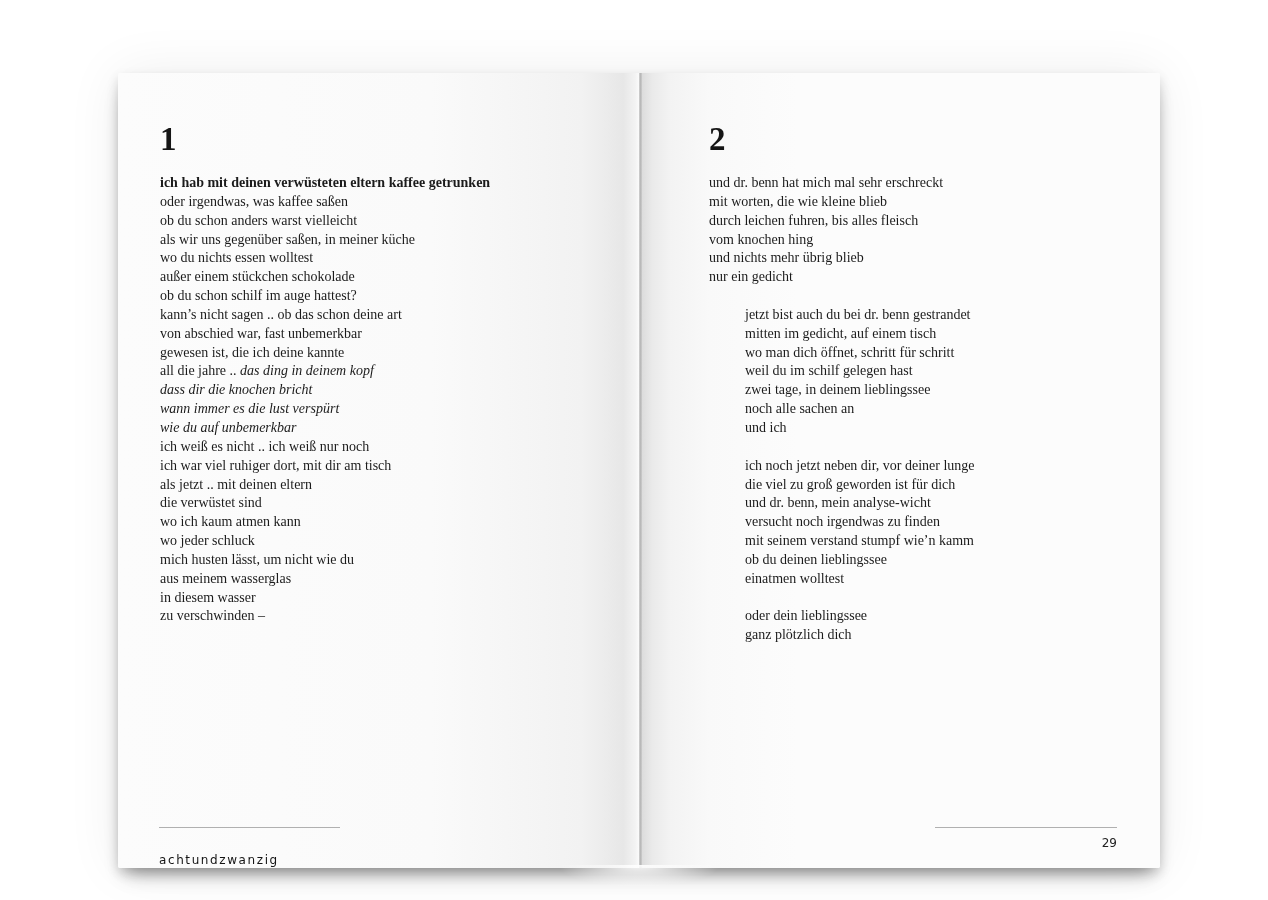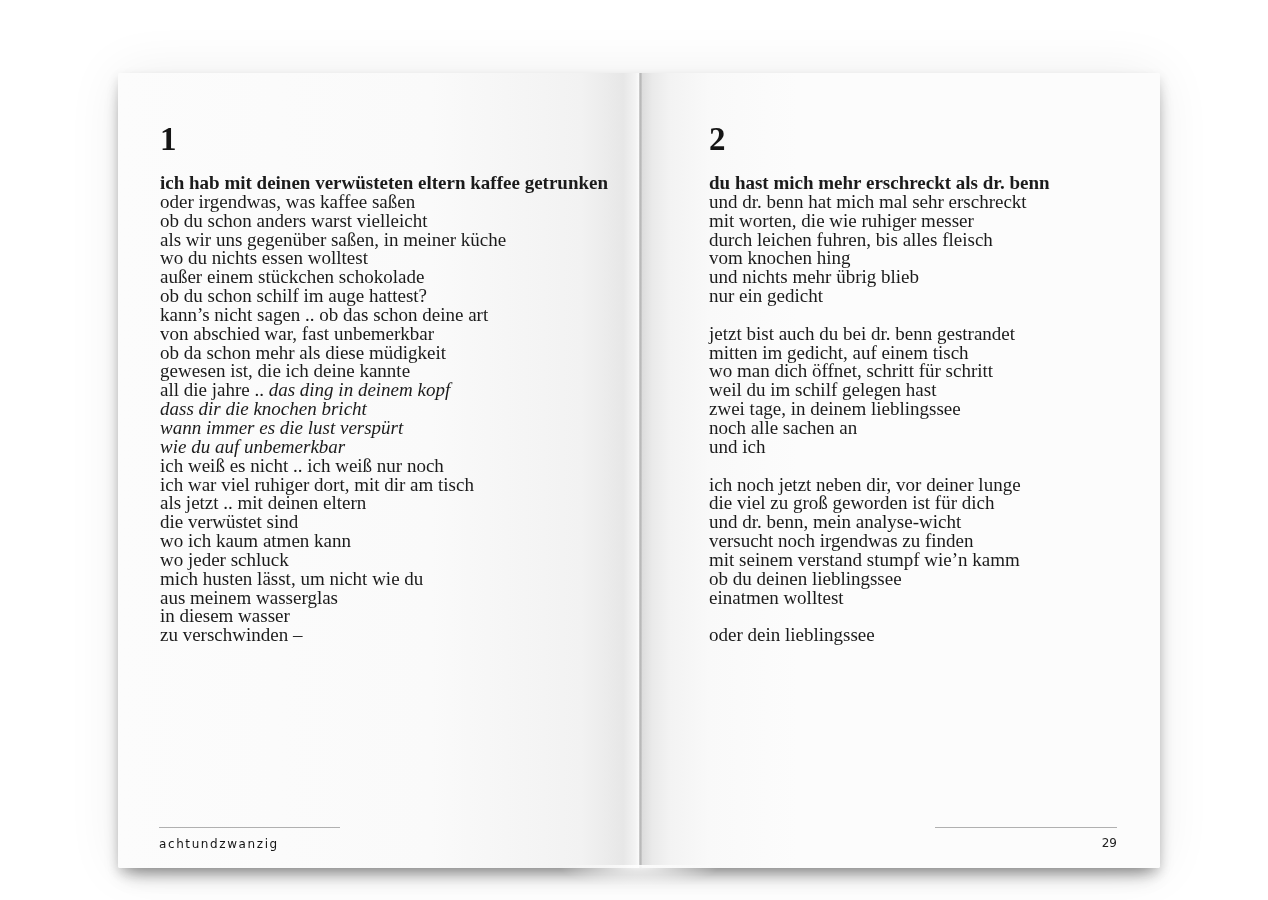--- a/index.html
+++ b/index.html
@@ -81,44 +81,44 @@
     font-weight: bold;
     line-height: 1;
     color: #151515;
   }
   .page-left  .section-number { left: 42px; }
   .page-right .section-number { left: 67px; }
 
   .poem {
     position: absolute;
     top: 101px;
-    font-size: 19px;
+    font-size: 14px;
     line-height: 18.85px;
     color: #1b1b1b;
   }
   .page-left  .poem { left: 42px; }
   .page-right .poem { left: 67px; }
 
   .line { white-space: nowrap; }
   .line.bold { font-weight: bold; }
   .italic { font-style: italic; }
-  .stanza + .stanza { margin-top: 18.85px; }
+  .stanza + .stanza { margin-top: 18.85px; margin-left: 36px; }
 
   .footer-rule {
     position: absolute;
     top: 754px;
     height: 1px;
     background: #b0b0b0;
   }
   .page-left  .footer-rule { left: 41px;  width: 181px; }
   .page-right .footer-rule { right: 43px; width: 182px; }
 
   .footer-label {
     position: absolute;
-    top: 764px;
+    top: 780px;
     left: 41px;
     font-family: "DejaVu Sans", sans-serif;
     font-size: 12px;
     letter-spacing: 1.6px;
     color: #141414;
   }
 
   .page-number {
     position: absolute;
     top: 763px;
@@ -139,21 +139,20 @@
         <div class="stanza">
           <div class="line bold"><span>ich hab mit deinen verwüsteten eltern kaffee getrunken</span></div>
           <div class="line"><span>oder irgendwas, was kaffee saßen</span></div>
           <div class="line"><span>ob du schon anders warst vielleicht</span></div>
           <div class="line"><span>als wir uns gegenüber saßen, in meiner küche</span></div>
           <div class="line"><span>wo du nichts essen wolltest</span></div>
           <div class="line"><span>außer einem stückchen schokolade</span></div>
           <div class="line"><span>ob du schon schilf im auge hattest?</span></div>
           <div class="line"><span>kann’s nicht sagen .. ob das schon deine art</span></div>
           <div class="line"><span>von abschied war, fast unbemerkbar</span></div>
-          <div class="line"><span>ob da schon mehr als diese müdigkeit</span></div>
           <div class="line"><span>gewesen ist, die ich deine kannte</span></div>
           <div class="line"><span>all die jahre .. </span><span class="italic">das ding in deinem kopf</span></div>
           <div class="line"><span class="italic">dass dir die knochen bricht</span></div>
           <div class="line"><span class="italic">wann immer es die lust verspürt</span></div>
           <div class="line"><span class="italic">wie du auf unbemerkbar</span></div>
           <div class="line"><span>ich weiß es nicht .. ich weiß nur noch</span></div>
           <div class="line"><span>ich war viel ruhiger dort, mit dir am tisch</span></div>
           <div class="line"><span>als jetzt .. mit deinen eltern</span></div>
           <div class="line"><span>die verwüstet sind</span></div>
           <div class="line"><span>wo ich kaum atmen kann</span></div>
@@ -167,23 +166,22 @@
     <div class="footer-rule"></div>
     <div class="footer-label">achtundzwanzig</div>
   </div>
 
   <div class="spine"></div>
 
   <div class="page page-right">
     <div class="section-number">2</div>
     <div class="poem">
         <div class="stanza">
-          <div class="line bold"><span>du hast mich mehr erschreckt als dr. benn</span></div>
           <div class="line"><span>und dr. benn hat mich mal sehr erschreckt</span></div>
-          <div class="line"><span>mit worten, die wie ruhiger messer</span></div>
+          <div class="line"><span>mit worten, die wie kleine blieb</span></div>
           <div class="line"><span>durch leichen fuhren, bis alles fleisch</span></div>
           <div class="line"><span>vom knochen hing</span></div>
           <div class="line"><span>und nichts mehr übrig blieb</span></div>
           <div class="line"><span>nur ein gedicht</span></div>
         </div>
         <div class="stanza">
           <div class="line"><span>jetzt bist auch du bei dr. benn gestrandet</span></div>
           <div class="line"><span>mitten im gedicht, auf einem tisch</span></div>
           <div class="line"><span>wo man dich öffnet, schritt für schritt</span></div>
           <div class="line"><span>weil du im schilf gelegen hast</span></div>
@@ -195,20 +193,21 @@
           <div class="line"><span>ich noch jetzt neben dir, vor deiner lunge</span></div>
           <div class="line"><span>die viel zu groß geworden ist für dich</span></div>
           <div class="line"><span>und dr. benn, mein analyse-wicht</span></div>
           <div class="line"><span>versucht noch irgendwas zu finden</span></div>
           <div class="line"><span>mit seinem verstand stumpf wie’n kamm</span></div>
           <div class="line"><span>ob du deinen lieblingssee</span></div>
           <div class="line"><span>einatmen wolltest</span></div>
         </div>
         <div class="stanza">
           <div class="line"><span>oder dein lieblingssee</span></div>
+          <div class="line"><span>ganz plötzlich dich</span></div>
         </div>
       </div>
     <div class="footer-rule"></div>
     <div class="page-number">29</div>
   </div>
 
   <div class="spine-light"></div>
 </div>
 
 </body></html>

